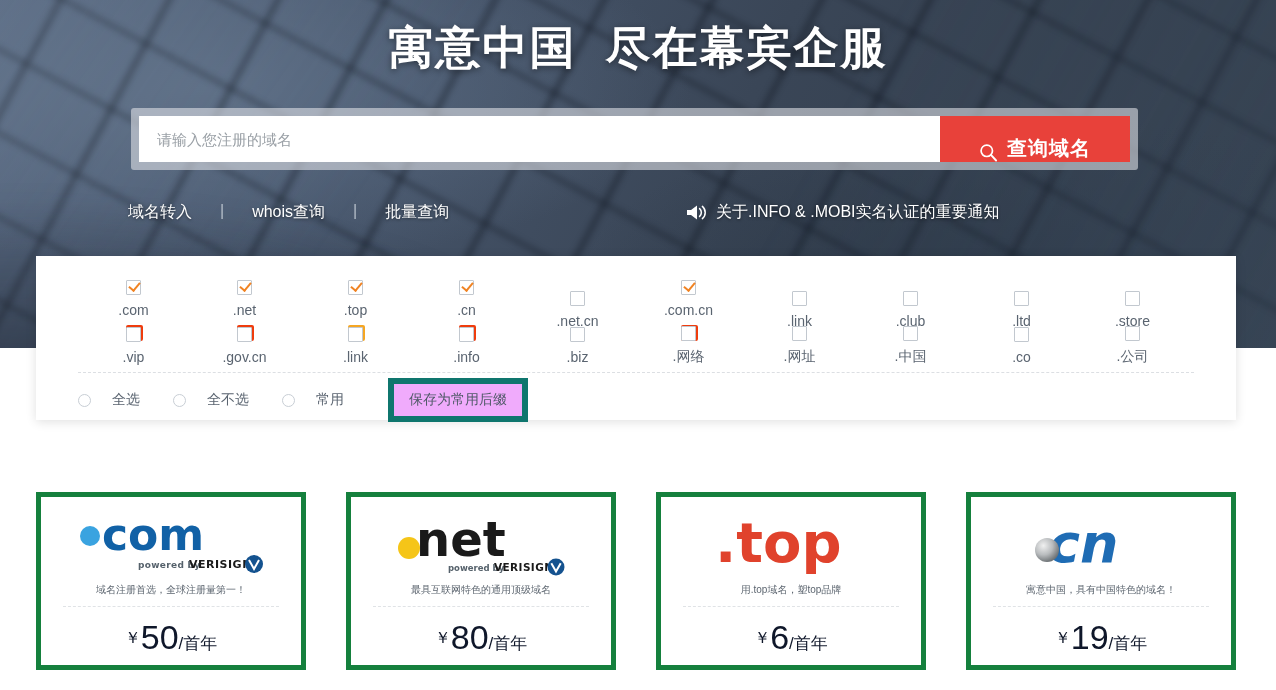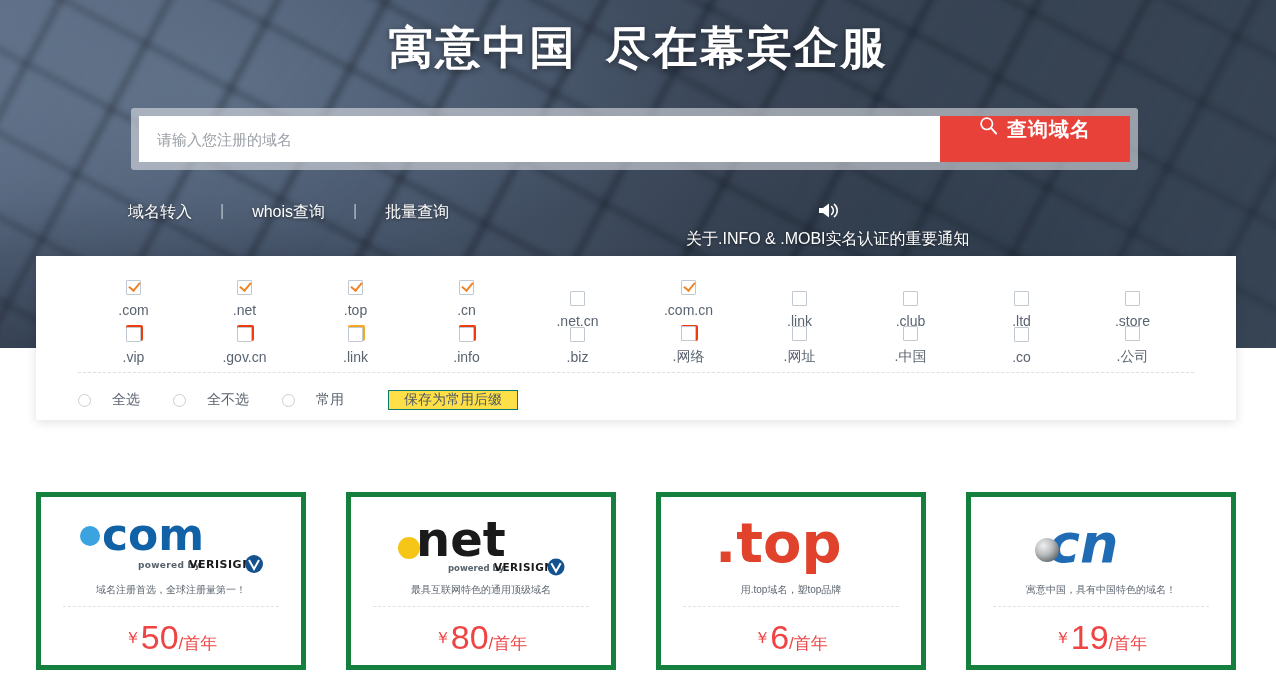--- a/index.html
+++ b/index.html
@@ -71,21 +71,21 @@
     flex: 1; height: 46px; border: none; outline: none;
     background: #ffffff; font-size: 15px; color: #b91c1c;
     padding: 0 18px;
     font-family: "Liberation Sans", "DejaVu Sans", sans-serif;
   }
   .search-input::placeholder { color: #9aa0a6; }
   .search-btn {
     width: 190px; height: 46px; border: none; cursor: pointer;
     background: #e8413a; color: #fff;
     font-size: 20px; font-weight: bold; letter-spacing: 1px;
-    display: flex; align-items: flex-start; justify-content: center; gap: 9px;
+    display: flex; align-items: flex-end; justify-content: center; gap: 9px;
     font-family: "Liberation Sans", "DejaVu Sans", sans-serif;
   }
   .mag { width: 19px; height: 19px; display: block; }
 
   
   .hero-nav {
     position: absolute; left: 0; top: 202px; width: 1276px;
     height: 28px; color: #fff; font-size: 16px;
   }
   .nav-links {
@@ -94,21 +94,21 @@
   }
   .nav-link {
     color: #ffffff; text-decoration: none; cursor: pointer;
     text-shadow: 0 1px 3px rgba(0,0,0,.5); white-space: nowrap;
   }
   .nav-sep { color: #cfd6de; margin: 0 28px; opacity: .8; }
   .announce {
     position: absolute; left: 686px; top: 0;
     display: flex; align-items: center; gap: 10px;
     color: #fff; text-decoration: none; cursor: pointer;
-    text-shadow: 0 1px 3px rgba(0,0,0,.5); white-space: nowrap; flex-direction: column;
+    text-shadow: 0 1px 3px rgba(0,0,0,.5); white-space: nowrap;
   }
   .horn { width: 20px; height: 17px; display: block; }
 
   
   .tld-panel {
     position: absolute; left: 36px; top: 256px;
     width: 1200px; height: 164px;
     background: #ffffff;
     box-shadow: 0 2px 10px rgba(0,0,0,.12);
   }
@@ -151,22 +151,22 @@
     position: absolute; left: 42px; top: 124px; height: 40px;
     display: flex; align-items: center;
   }
   .radio-item { display: flex; align-items: center; gap: 21px; cursor: pointer; margin-right: 33px; }
   .rbox {
     width: 13px; height: 13px; border: 1px solid #c8ced5;
     border-radius: 50%; background: #fff; flex: 0 0 13px;
   }
   .radio-label { font-size: 14px; color: #5a6470; }
   .save-btn {
-    height: 20px; padding: 0 15px; background: #fde047;
-    border: 1px solid #0f766e; color: #4f5967; font-size: 14px; cursor: pointer;
+    height: 44px; padding: 0 15px; background: #f0abfc;
+    border: 6px solid #0f766e; color: #4f5967; font-size: 14px; cursor: pointer;
     margin-left: 11px;
     font-family: "Liberation Sans", "DejaVu Sans", sans-serif;
   }
 
   
   .cards {
     position: absolute; left: 36px; top: 492px;
     width: 1200px; display: flex; gap: 40px;
   }
   .card {
@@ -177,21 +177,21 @@
     height: 80px; display: flex; align-items: center; justify-content: center;
     padding-top: 12px;
   }
   .card-desc {
     text-align: center; font-size: 10px; color: #5d6670; margin-top: 6px;
   }
   .card-sep {
     margin: 9px 22px 0 22px; border-top: 1px dashed #e0e3e6;
   }
   .card-price {
-    text-align: center; margin-top: 11px; color: #ef4444;
+    text-align: center; margin-top: 11px; color: #0f172a;
     white-space: nowrap;
   }
   .yen { font-size: 16px; vertical-align: 6px; }
   .amount { font-size: 34px; font-weight: normal; letter-spacing: 0; }
   .per { font-size: 17px; }
 
   
   .logo-com, .logo-net, .logo-top, .logo-cn { display: block; }
 </style>
 </head>

